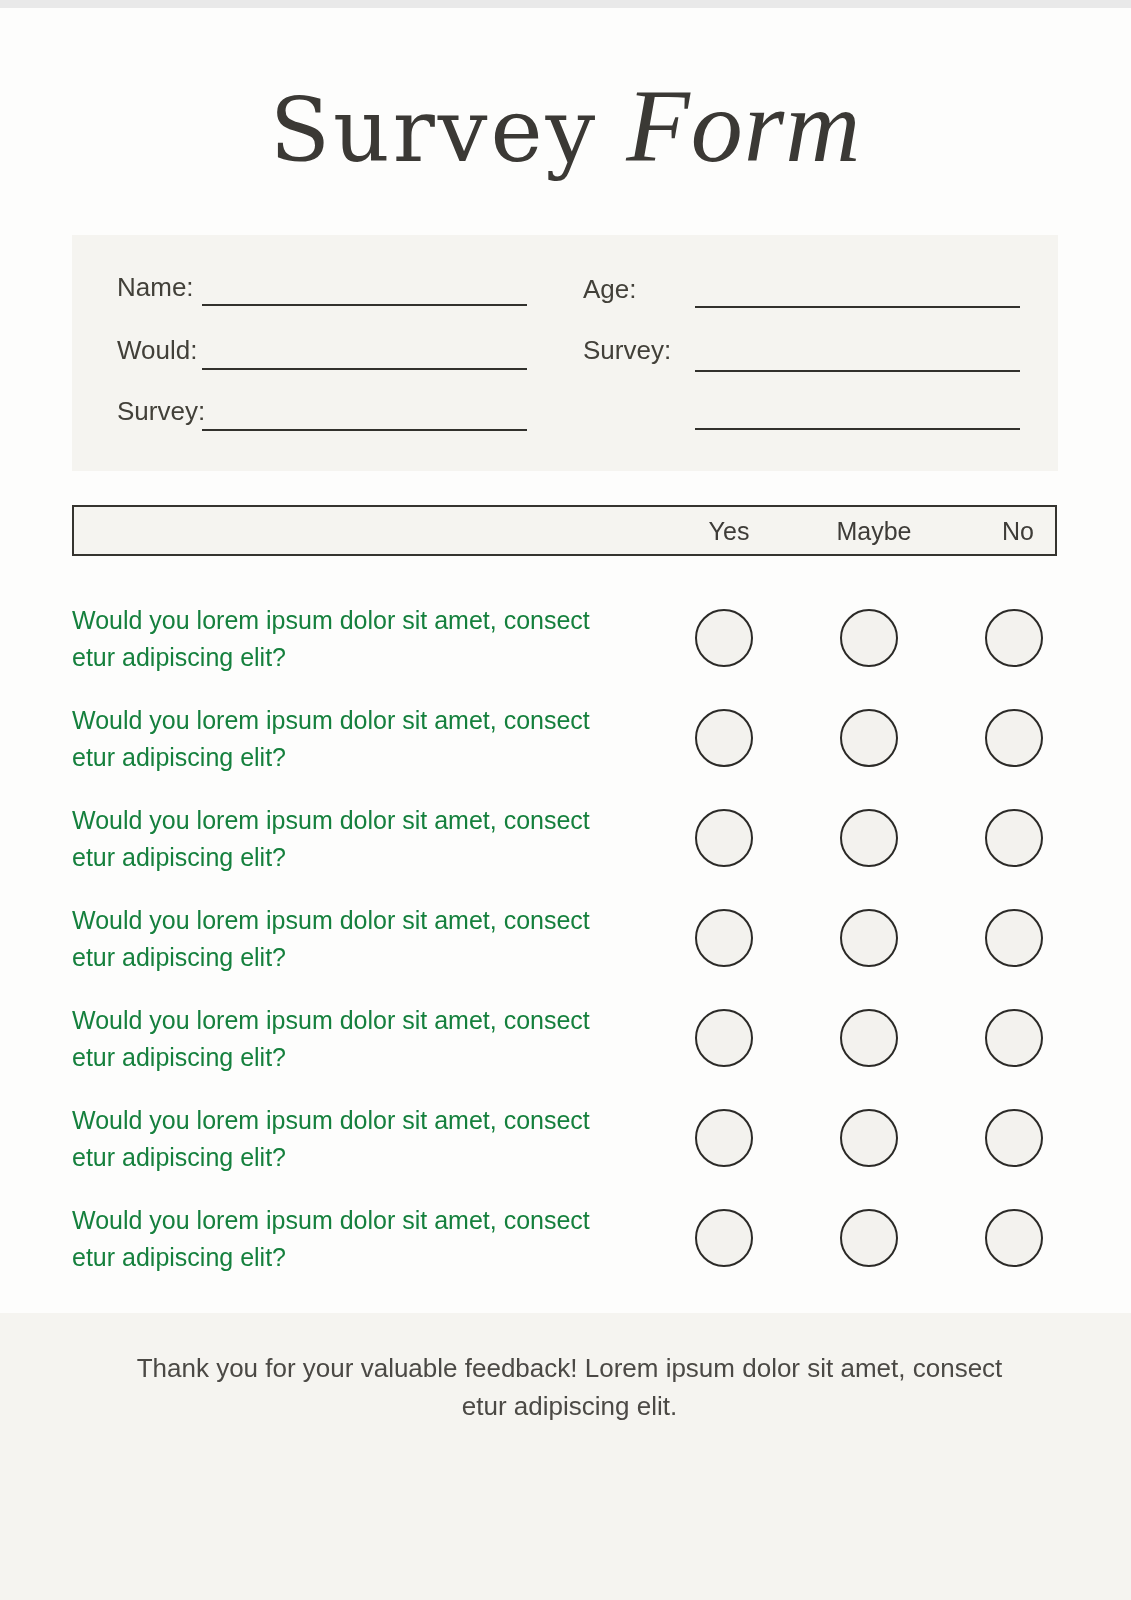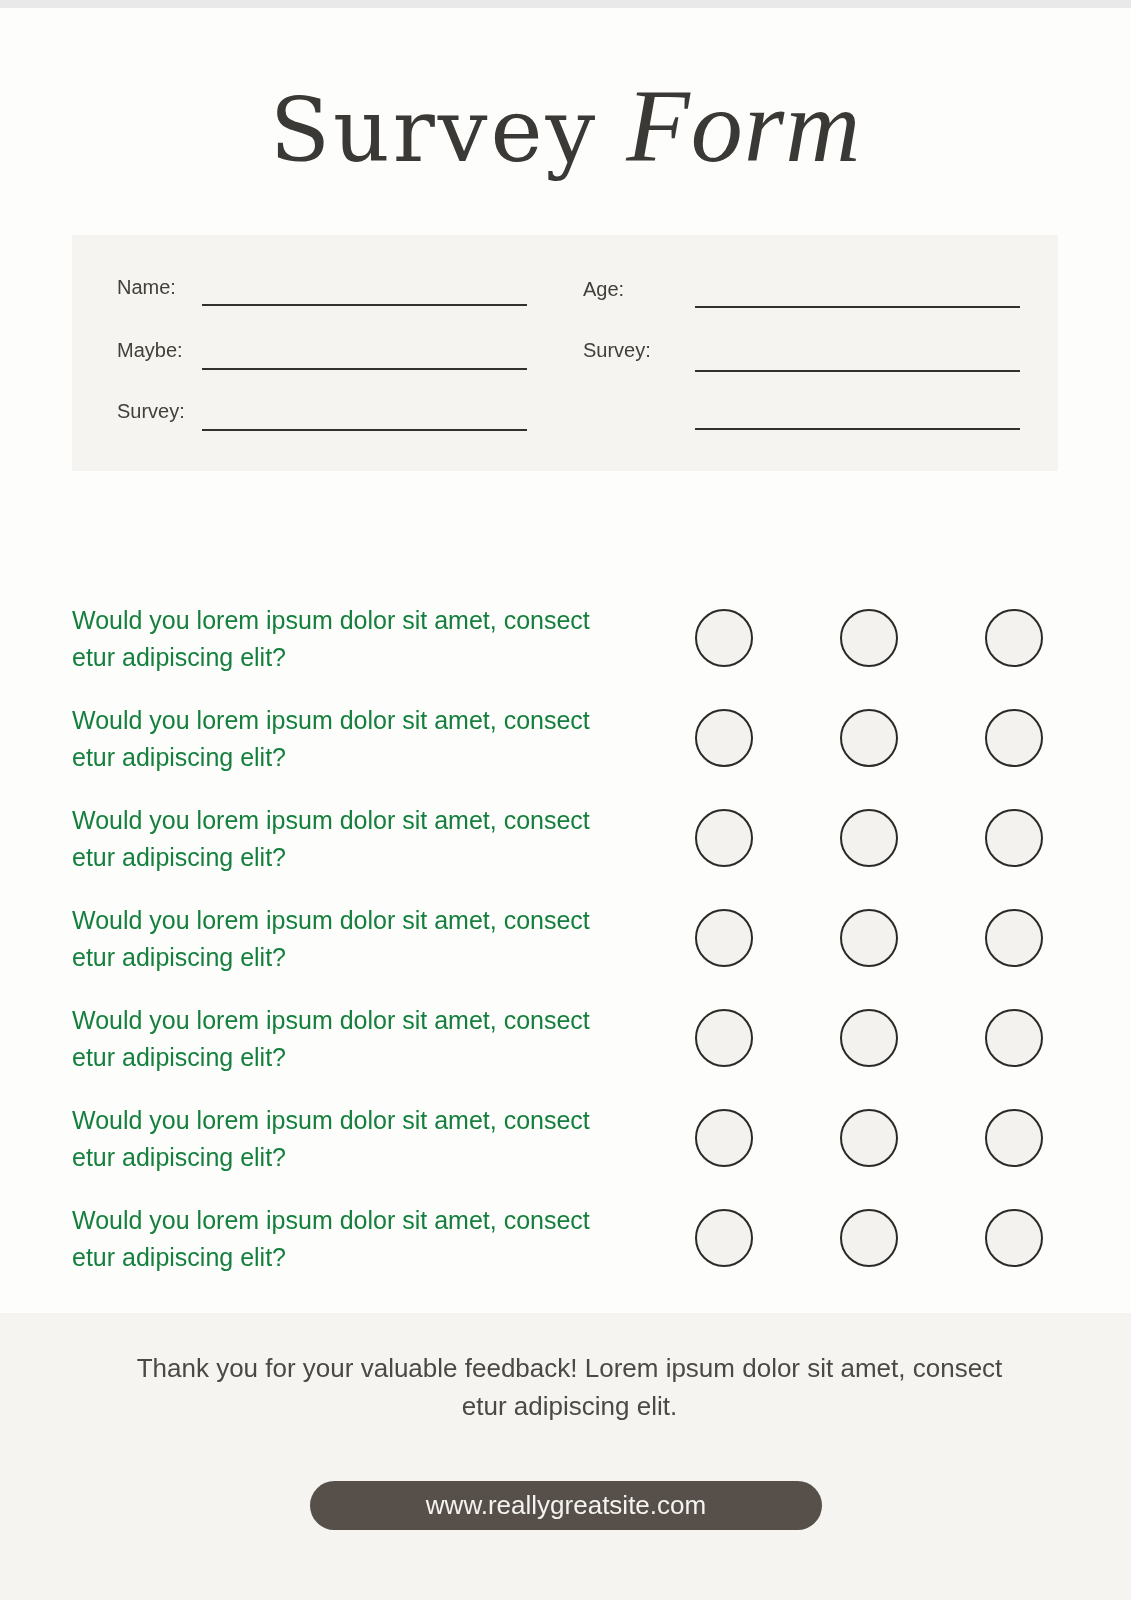--- a/index.html
+++ b/index.html
@@ -46,21 +46,21 @@
   .info-box {
     position: absolute;
     left: 72px;
     top: 227px;
     width: 986px;
     height: 236px;
     background: #f5f4f0;
   }
   .field-label {
     position: absolute;
-    font-size: 20px;
+    font-size: 26px;
     color: #424039;
     line-height: 30px;
   }
   .field-line {
     position: absolute;
     height: 0;
     border-bottom: 2px solid #32312d;
   }
 
   
@@ -155,35 +155,40 @@
 <div class="page">
 
   <div class="title">
     <span class="title-word1">Survey</span><span class="title-word2">Form</span>
   </div>
 
   <div class="info-box">
     <span class="field-label" style="left:45px; top:37px;">Name:</span>
     <div class="field-line" style="left:130px; top:69px;  width:325px;"></div>
 
-    <span class="field-label" style="left:45px; top:100px;">Maybe:</span>
+    <span class="field-label" style="left:45px; top:100px;">Would:</span>
     <div class="field-line" style="left:130px; top:133px; width:325px;"></div>
 
     <span class="field-label" style="left:45px; top:161px;">Survey:</span>
     <div class="field-line" style="left:130px; top:194px; width:325px;"></div>
 
     <span class="field-label" style="left:511px; top:39px;">Age:</span>
     <div class="field-line" style="left:623px; top:71px;  width:325px;"></div>
 
     <span class="field-label" style="left:511px; top:100px;">Survey:</span>
     <div class="field-line" style="left:623px; top:135px; width:325px;"></div>
 
     <div class="field-line" style="left:623px; top:193px; width:325px;"></div>
   </div>
 
+  <div class="options-header">
+    <span class="option-label opt-0">Yes</span>
+    <span class="option-label opt-1">Maybe</span>
+    <span class="option-label opt-2">No</span>
+  </div>
 
   <div class="survey-row" style="top:594px;">
     <div class="question-text">
       <span>Would you lorem ipsum dolor sit amet, consect</span><br>
       <span>etur adipiscing elit?</span>
     </div>
     <div class="choice-circle c-0"></div>
     <div class="choice-circle c-1"></div>
     <div class="choice-circle c-2"></div>
   </div>
@@ -246,16 +251,15 @@
     <div class="choice-circle c-0"></div>
     <div class="choice-circle c-1"></div>
     <div class="choice-circle c-2"></div>
   </div>
 
   <div class="footer-band">
     <div class="footer-message">
       <span>Thank you for your valuable feedback! Lorem ipsum dolor sit amet, consect</span><br>
       <span>etur adipiscing elit.</span>
     </div>
-    <div class="website-pill">www.reallygreatsite.com</div>
   </div>
 
 </div>
 
 </body></html>

